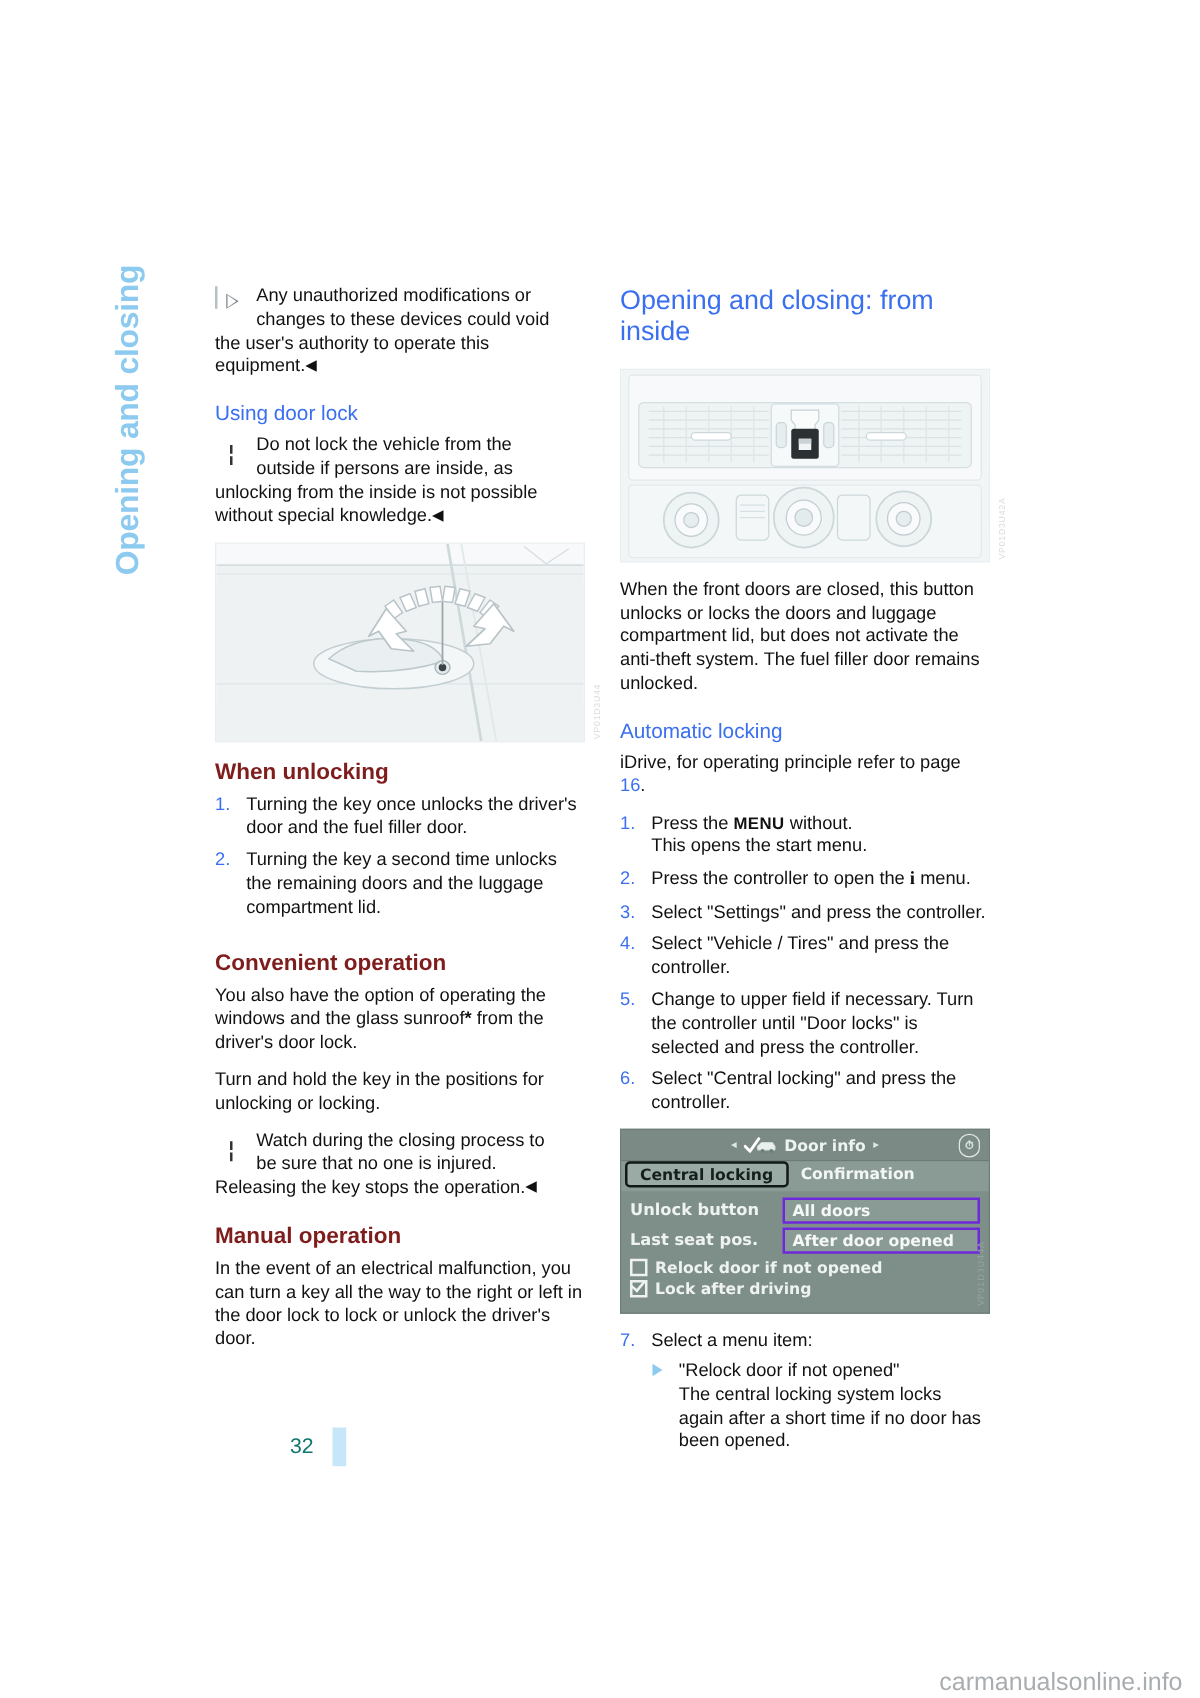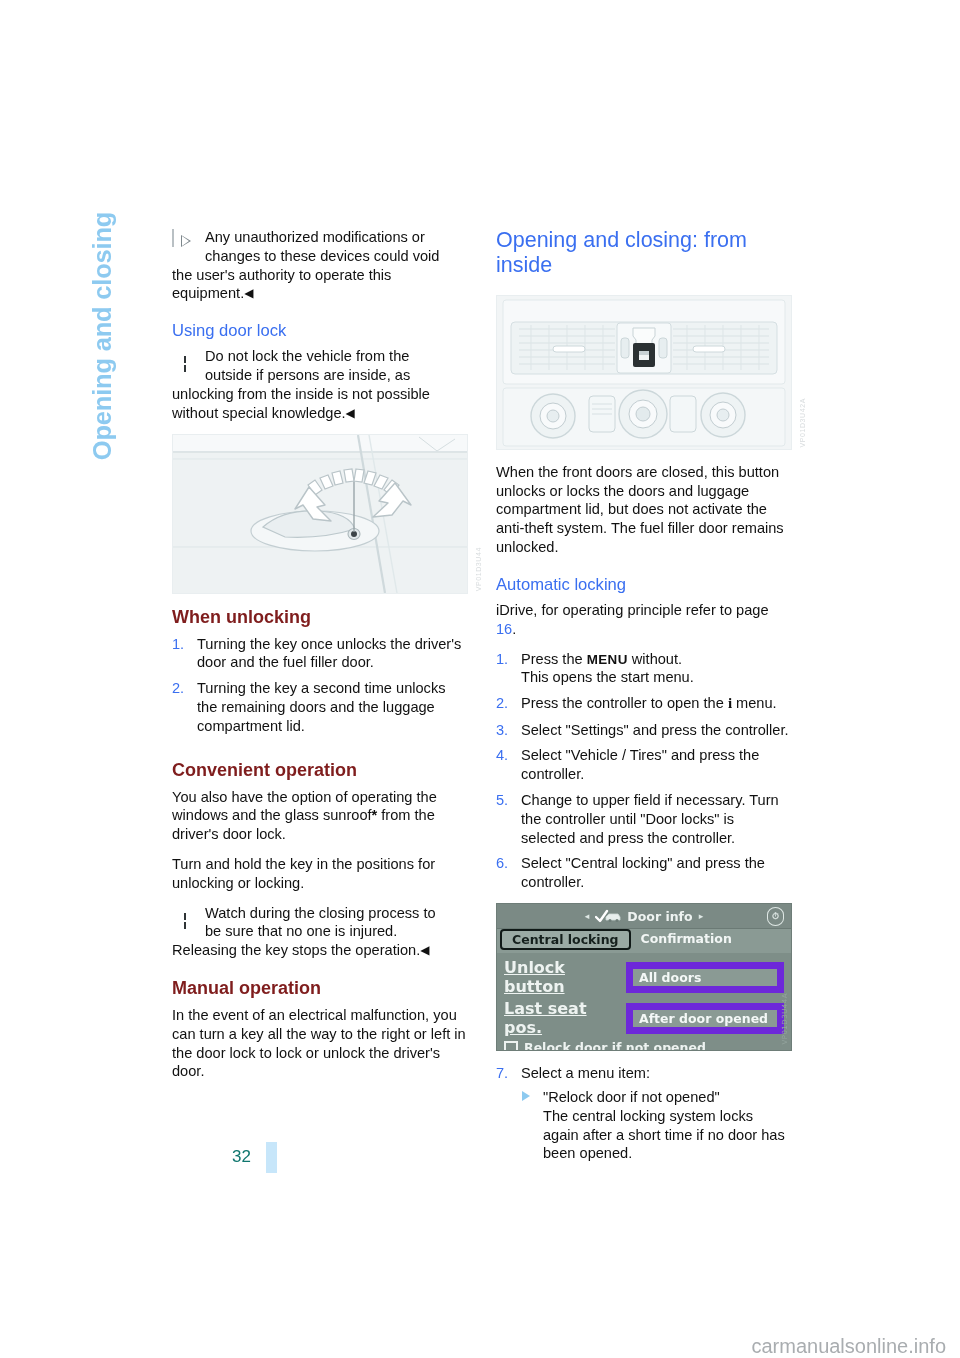--- a/index.html
+++ b/index.html
@@ -93,22 +93,22 @@
   .id-clock{position:absolute;right:7px;top:3px;width:15px;height:17px;
             border:1.5px solid #dfe8e5;border-radius:50%/40%;color:#dfe8e5;
             font-size:9px;display:flex;align-items:center;justify-content:center;}
   .id-tabs{height:24px;background:#8a9a94;display:flex;align-items:flex-start;
            padding:0 3px;position:relative;}
   .id-tab{font-size:12.5px;font-weight:bold;color:#f2f6f5;padding:2px 10px;}
   .id-tab.sel{background:#9aaaa4;color:#15201d;border:2.5px solid #101917;
               border-radius:4px;padding:1px 10px;}
   .id-body{padding:5px 7px 0 7px;}
   .id-row{display:flex;align-items:center;margin-bottom:3px;}
-  .id-lbl{width:122px;font-size:16px;color:#eef3f1;font-weight:bold;text-decoration:underline;}
-  .id-val{background:#8a9a94;border:7px solid #6d28d9;color:#f4f8f7;
+  .id-lbl{width:122px;font-size:13px;color:#eef3f1;font-weight:bold;}
+  .id-val{background:#8a9a94;border:2px solid #6d28d9;color:#f4f8f7;
           font-size:12.5px;font-weight:bold;padding:1px 6px;flex:1;}
   .id-chk{display:flex;align-items:flex-end;gap:6px;margin-bottom:2px;
           font-size:12.5px;color:#eef3f1;font-weight:bold;}
   .id-box{width:10px;height:10px;border:2px solid #eef3f1;position:relative;flex:none;}
   .id-box.on:after{content:"";position:absolute;left:1px;top:-4px;width:5px;height:9px;
       border:solid #eef3f1;border-width:0 2.2px 2.2px 0;transform:rotate(40deg);}
   .id-code{position:absolute;right:2px;bottom:6px;writing-mode:vertical-rl;
            transform:rotate(180deg);font-size:7px;color:#93a39d;letter-spacing:.5px;}
 
   

